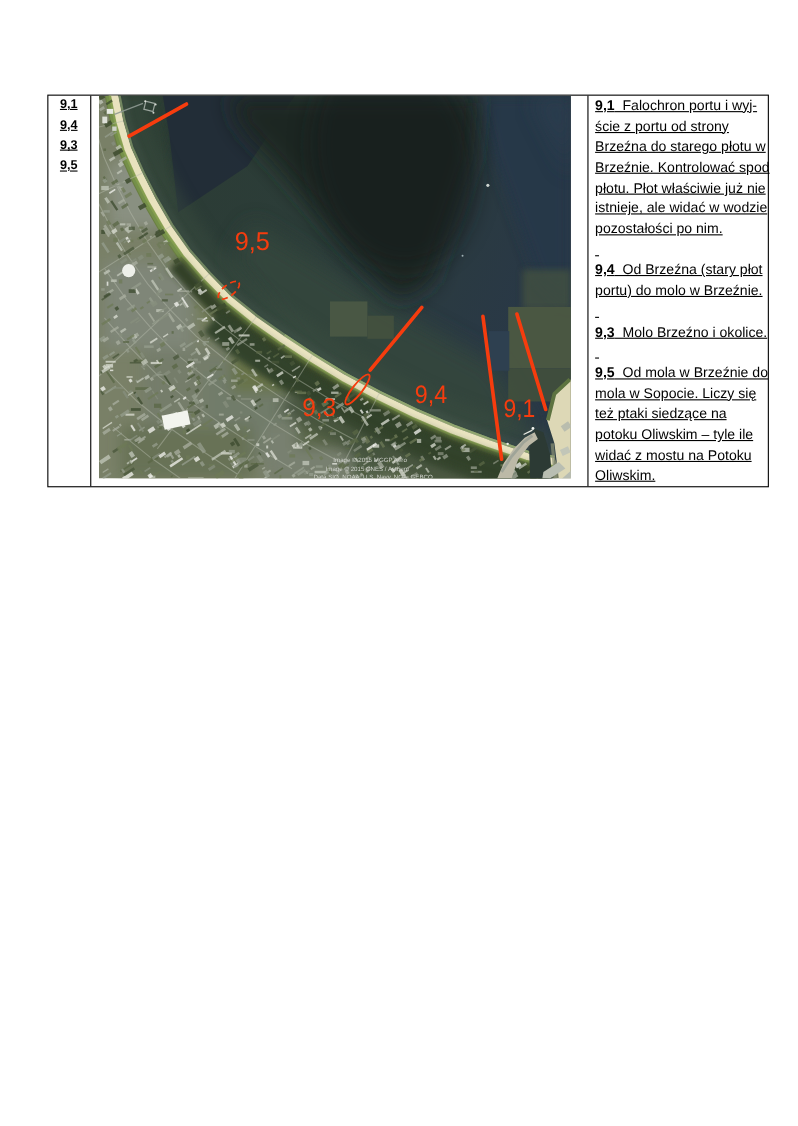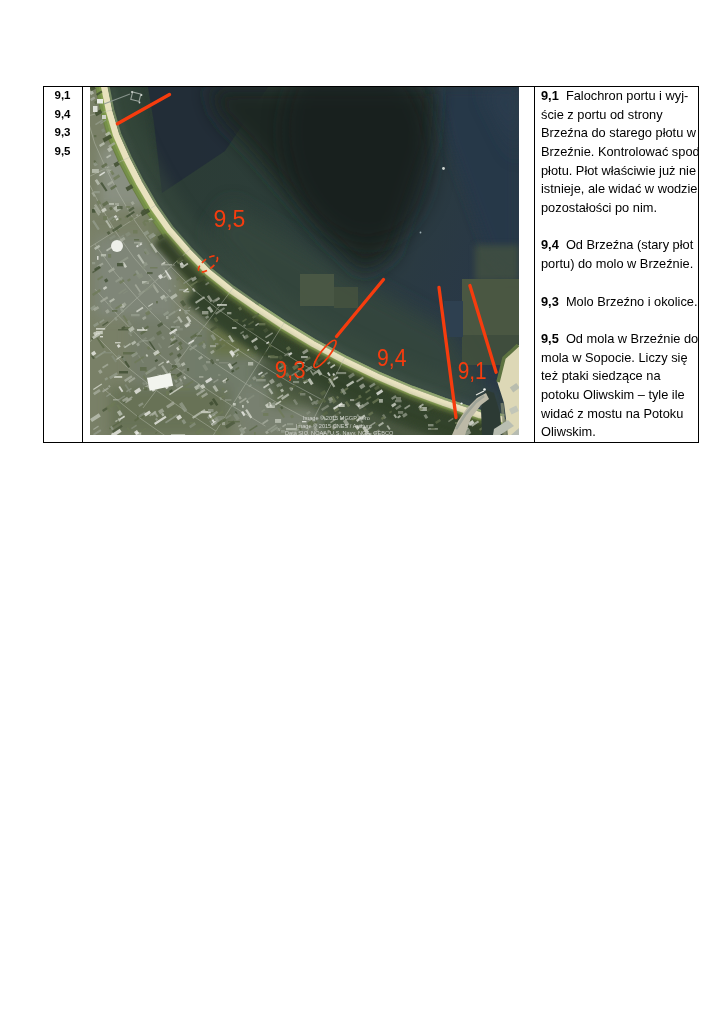--- a/index.html
+++ b/index.html
@@ -1,16 +1,16 @@
 <!DOCTYPE html>
 <html><head><meta charset="utf-8">
 <style>
 html,body{margin:0;padding:0;background:#ffffff;}
 body{width:725px;height:1024px;position:relative;font-family:"Liberation Sans",sans-serif;overflow:hidden;}
-.abs{position:absolute;}
+.abs{position:absolute;text-decoration:underline;}
 </style></head>
 <body>
 
 <div class="abs" style="left:43px;top:86px;width:654px;height:355px;border:1px solid #000;"></div>
 
 <div class="abs" style="left:82px;top:87px;width:1px;height:355px;background:#000;"></div>
 
 <div class="abs" style="left:534px;top:87px;width:1px;height:355px;background:#000;"></div>
 
 <div class="abs" style="left:54.5px;top:86.1px;font-size:11.5px;font-weight:bold;line-height:18.65px;color:#000;">9,1<br>9,4<br>9,3<br>9,5</div>

